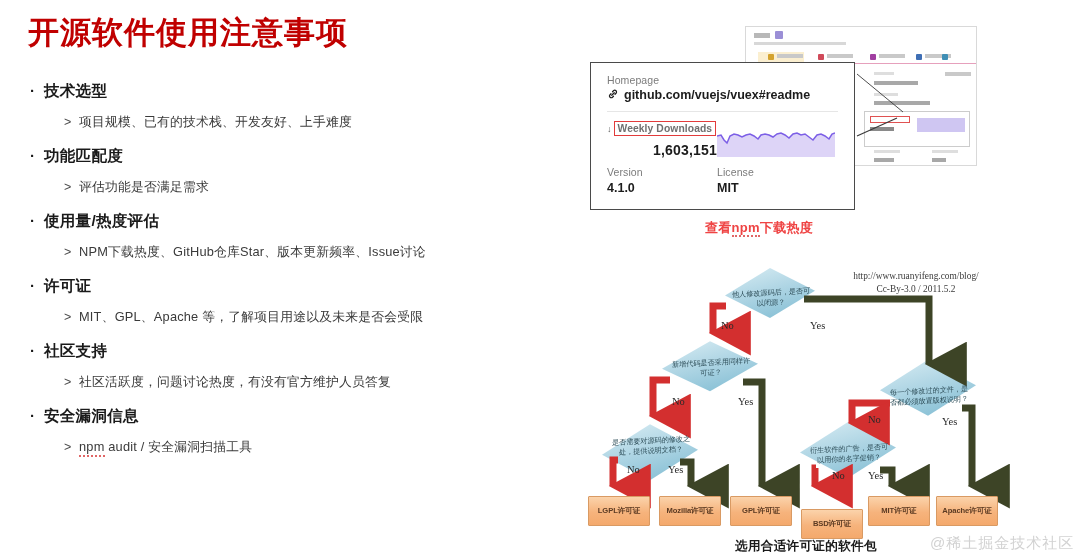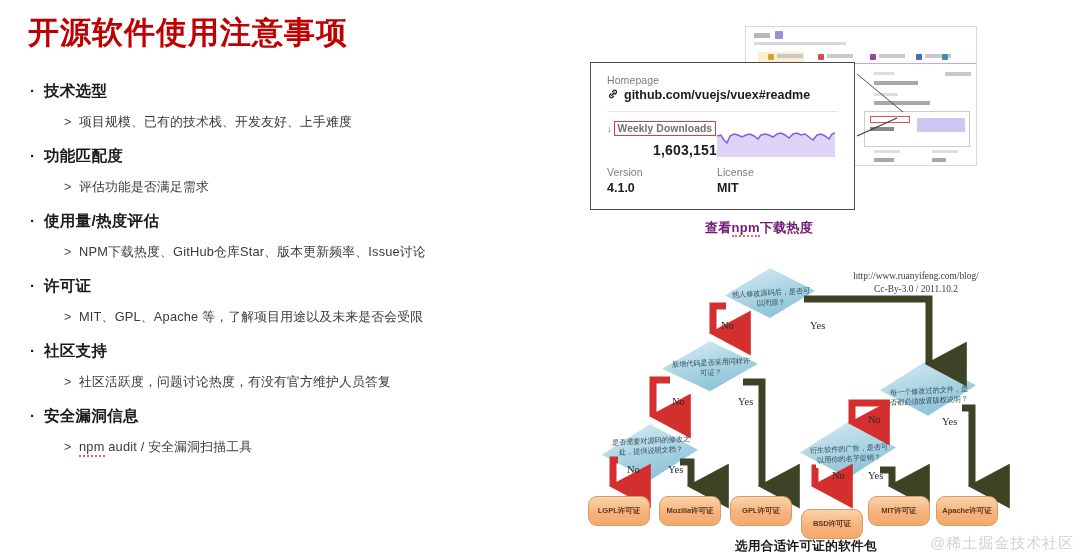--- a/index.html
+++ b/index.html
@@ -96,21 +96,21 @@
     color: #6f6f6f; font-weight: 700; letter-spacing: .1px;
   }
   #npm-card .dl-num { font-size: 14px; font-weight: 700; color: #1c1c1c; margin-top: 6px; letter-spacing: .2px; text-align: right; }
   #npm-card .spark-wrap { flex: 1; margin-top: 6px; height: 28px; }
   #npm-card .row-bottom { display: flex; margin-top: 8px; }
   #npm-card .col-ver { width: 110px; }
   #npm-card .row-bottom .val { margin-top: 3px; }
 
   #npm-caption {
     position: absolute; left: 705px; top: 219px;
-    font-size: 13px; font-weight: 700; color: #701a75; letter-spacing: .3px;
+    font-size: 13px; font-weight: 700; color: #ef4444; letter-spacing: .3px;
   }
   #npm-caption .squig { border-bottom: 2px dotted #e06666; }
 
   
   #flow { position: absolute; left: 580px; top: 268px; width: 500px; height: 270px; }
   #flow svg { position: absolute; left: 0; top: 0; }
   #flow-src {
     position: absolute; left: 256px; top: 2px; width: 160px;
     font-family: "Liberation Serif", "DejaVu Serif", serif;
     font-size: 9.4px; color: #3b3b3b; text-align: center; line-height: 13px;
@@ -118,21 +118,21 @@
   .dia-txt {
     position: absolute; text-align: center; font-size: 7.2px; color: #2f4f5a;
     line-height: 9.5px; letter-spacing: -.1px; transform: skewY(-3deg);
   }
   .yn {
     position: absolute; font-family: "Liberation Serif", "DejaVu Serif", serif;
     font-size: 10.5px; color: #2a2a2a;
   }
   .lic-box {
     position: absolute; width: 62px; height: 30px;
-    border-radius: 9px; border: 1px solid #d99a63;
+    border-radius: 1px; border: 1px solid #d99a63;
     background: linear-gradient(#fbd3ab, #f6b37c 55%, #f4a96c);
     display: flex; align-items: center; justify-content: center;
     font-size: 7.6px; color: #5b3a22; font-weight: 700; letter-spacing: -.1px;
   }
   #flow-caption {
     position: absolute; left: 735px; top: 538px;
     font-size: 12.6px; font-weight: 700; color: #1a1a1a; letter-spacing: .3px;
   }
   #watermark {
     position: absolute; left: 930px; top: 534px;
@@ -354,21 +354,21 @@
 
       <path d="M382,140 L392,140 L392,218" stroke="#3d4426" stroke-width="7" fill="none" marker-end="url(#ar-grn)"></path>
 
       <path d="M236,200 L235,200 L235,218" stroke="#d32f2f" stroke-width="7" fill="none" marker-end="url(#ar-red)"></path>
 
       <path d="M300,202 L312,202 L312,218" stroke="#3d4426" stroke-width="7" fill="none" marker-end="url(#ar-grn)"></path>
     </svg>
 
     <div id="flow-src">
       <div>http://www.ruanyifeng.com/blog/</div>
-      <div>Cc-By-3.0 / 2011.10.2</div>
+      <div>Cc-By-3.0 / 2011.5.2</div>
     </div>
 
     <div class="dia-txt" style="left:152px; top:20px; width:78px;">他人修改源码后，是否可以闭源？</div>
     <div class="dia-txt" style="left:92px;  top:90px; width:78px;">新增代码是否采用同样许可证？</div>
     <div class="dia-txt" style="left:32px;  top:168px; width:78px;">是否需要对源码的修改之处，提供说明文档？</div>
     <div class="dia-txt" style="left:310px; top:118px; width:78px;">每一个修改过的文件，是否都必须放置版权说明？</div>
     <div class="dia-txt" style="left:230px; top:176px; width:78px;">衍生软件的广告，是否可以用你的名字促销？</div>
 
     <div class="yn" style="left:141px; top:52px;">No</div>
     <div class="yn" style="left:230px; top:52px;">Yes</div>

